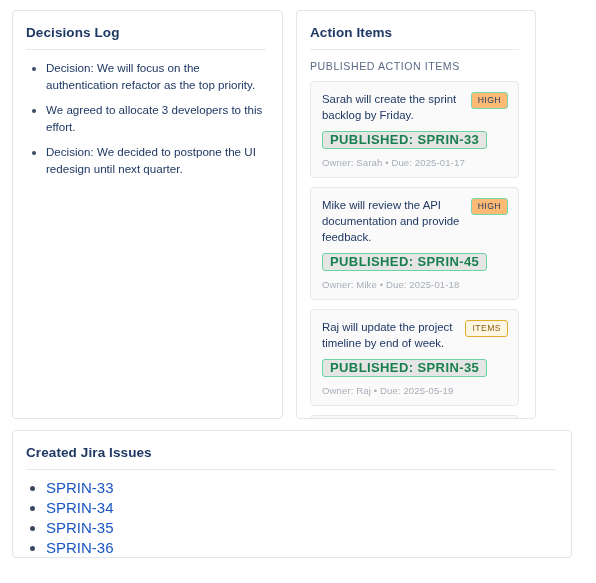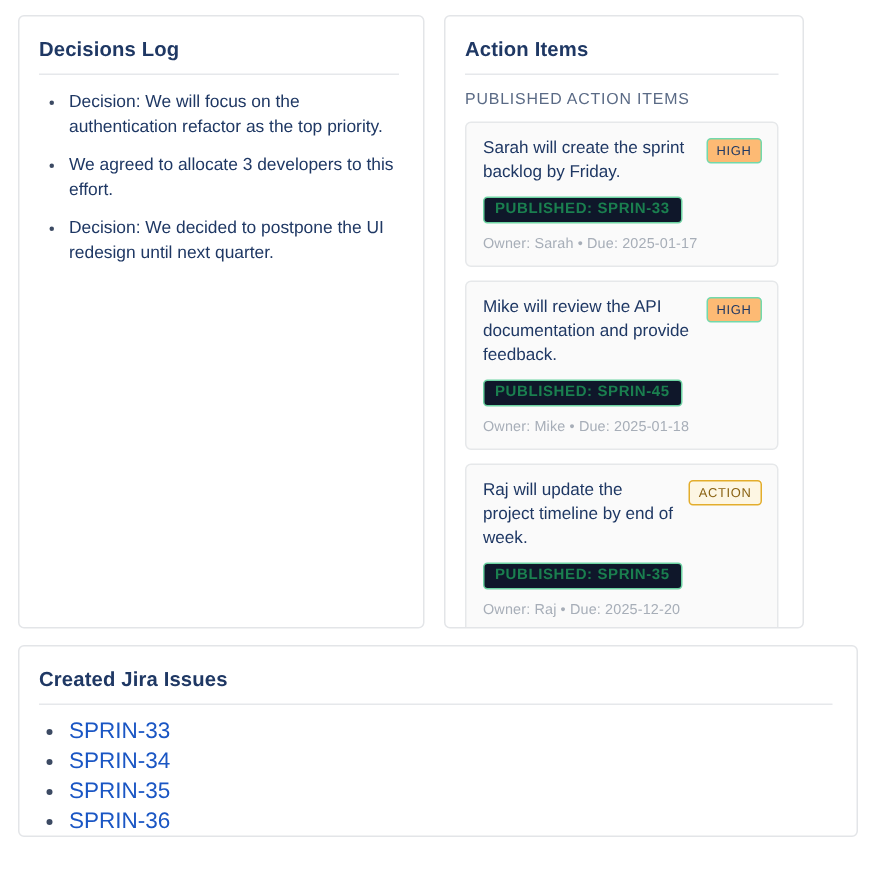--- a/index.html
+++ b/index.html
@@ -112,25 +112,25 @@
     border: 1px solid #72d9ac;
   }
   .prio-medium {
     color: #8a6212;
     background: #fdf6e3;
     border: 1px solid #e3ad2c;
   }
   .pub-badge {
     display: inline-block;
     margin-top: 8px;
-    font-size: 10px;
+    font-size: 13px;
     font-weight: bold;
     letter-spacing: 0.4px;
     color: #1a7f4f;
-    background: #0f172a;
+    background: #e5e5e5;
     border: 1px solid #6cd3a2;
     border-radius: 3px;
     padding: 3px 7px;
     line-height: 10px;
   }
   .meta {
     margin-top: 8px;
     font-size: 9.6px;
     color: #a7aeb8;
     letter-spacing: 0.1px;
@@ -190,24 +190,24 @@
           <div class="card-text">Mike will review the API documentation and provide feedback.</div>
           <div class="prio prio-high">HIGH</div>
         </div>
         <div class="pub-badge">PUBLISHED: SPRIN-45</div>
         <div class="meta">Owner: Mike • Due: 2025-01-18</div>
       </div>
 
       <div class="action-card">
         <div class="card-top">
           <div class="card-text">Raj will update the project timeline by end of week.</div>
-          <div class="prio prio-medium">ACTION</div>
+          <div class="prio prio-medium">ITEMS</div>
         </div>
         <div class="pub-badge">PUBLISHED: SPRIN-35</div>
-        <div class="meta">Owner: Raj • Due: 2025-12-20</div>
+        <div class="meta">Owner: Raj • Due: 2025-05-19</div>
       </div>
 
       <div class="action-card">
         
         
         
       </div>
 
     </div>
   </div>

